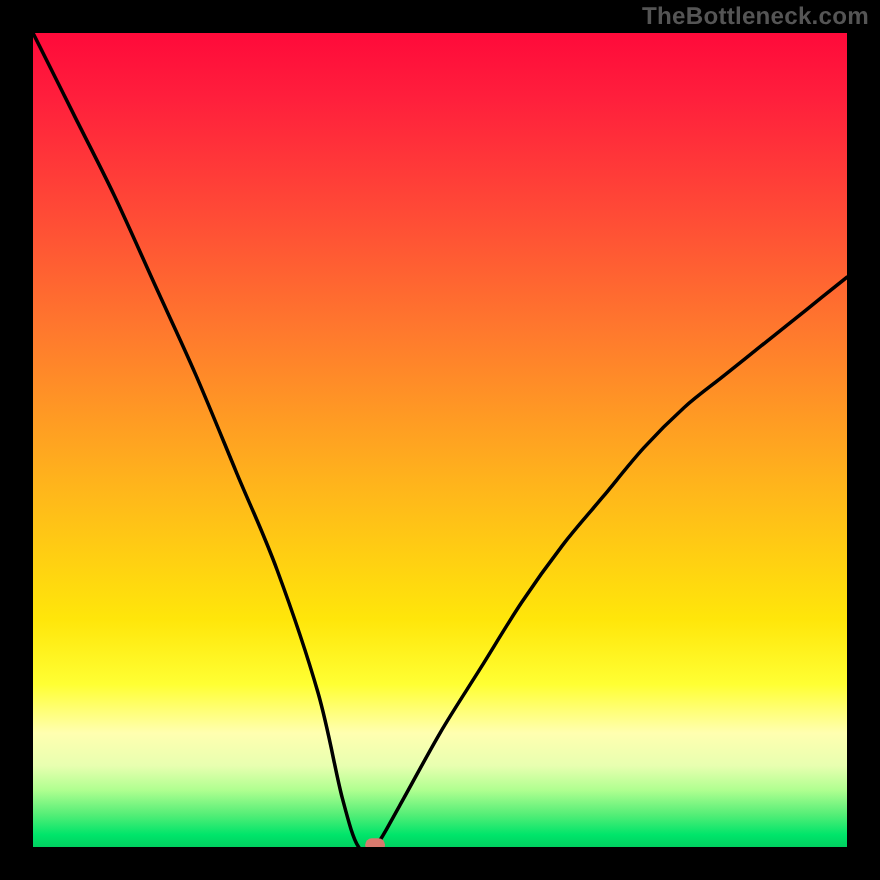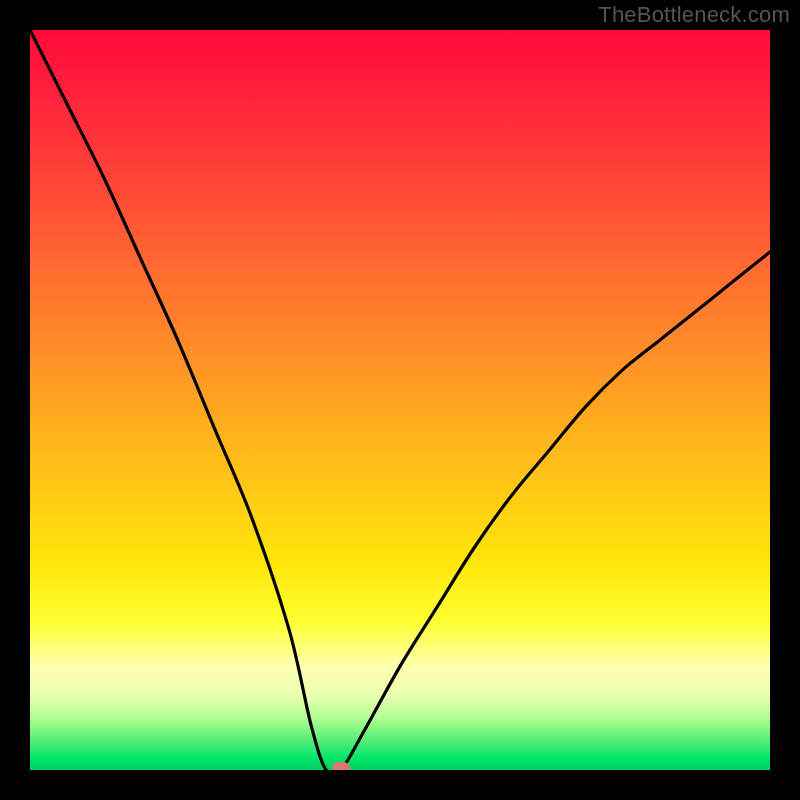--- a/index.html
+++ b/index.html
@@ -18,21 +18,21 @@
     width: 800px;
     height: 800px;
     background: #000;
   }
   .watermark {
     position: absolute;
     top: 2px;
     right: 10px;
     color: #555;
     font-size: 22px;
-    font-weight: 400;
+    font-weight: 700;
     letter-spacing: 0.2px;
     z-index: 5;
   }
   .plot-area {
     position: absolute;
     top: 30px;
     left: 30px;
     width: 740px;
     height: 740px;
     overflow: hidden;

